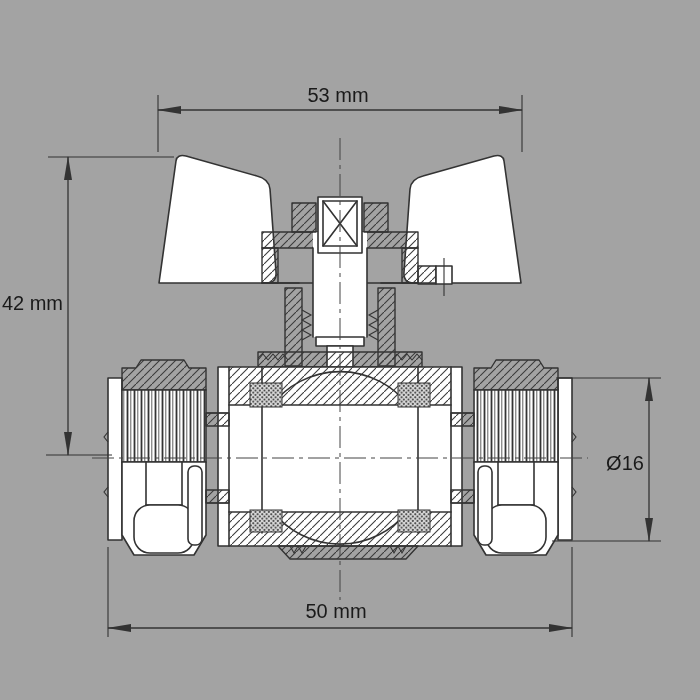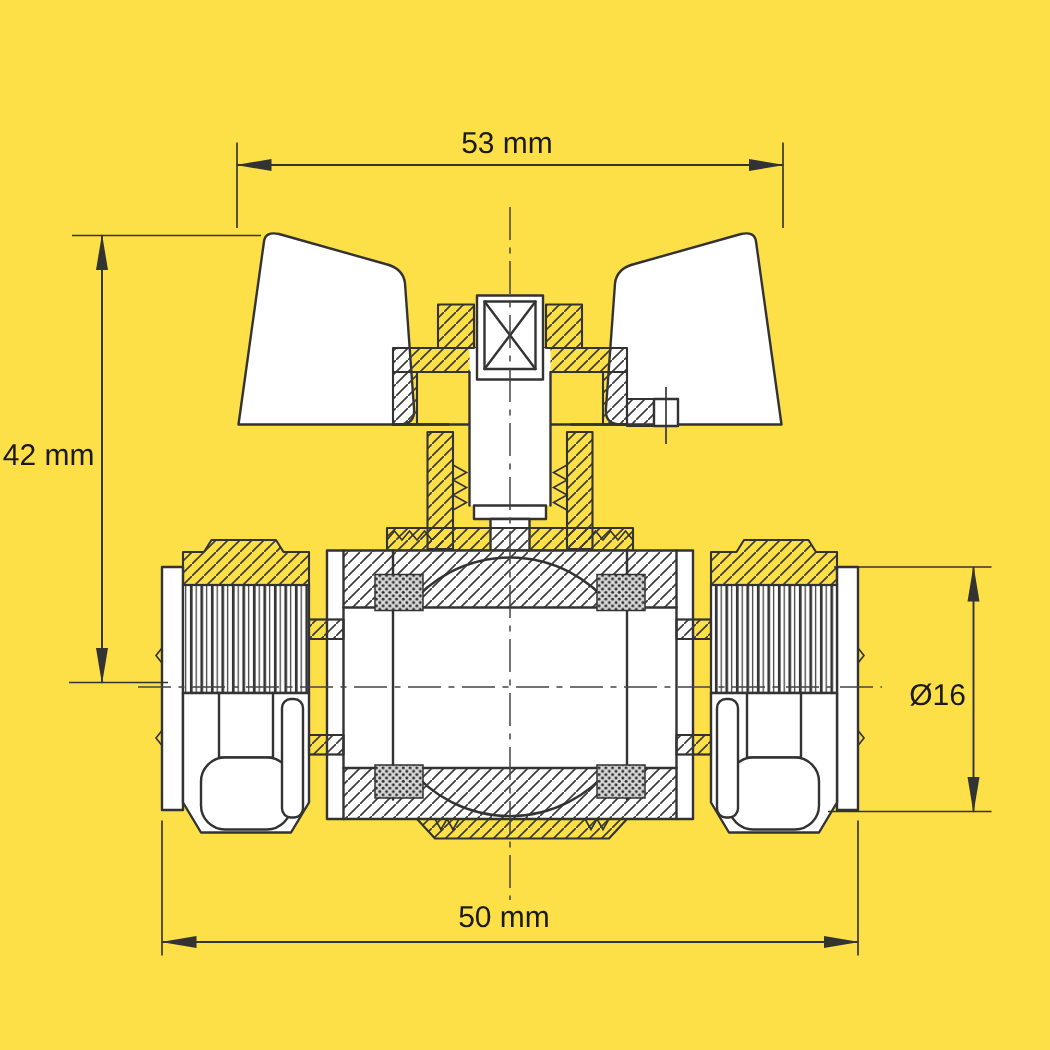--- a/index.html
+++ b/index.html
@@ -1,16 +1,16 @@
 <!DOCTYPE html>
 <html><head>
 <meta charset="utf-8">
 <style>
   html,body{margin:0;padding:0;background:#ffffff;}
-  .canvas{position:relative;width:700px;height:700px;background:#fde047;overflow:hidden;
+  .canvas{position:relative;width:700px;height:700px;background:#a3a3a3;overflow:hidden;
           font-family:"Liberation Sans", sans-serif;}
   svg{position:absolute;left:0;top:0;}
   text{font-family:"Liberation Sans", sans-serif;font-size:20px;fill:#1a1a1a;}
   .ln{stroke:#333333;stroke-width:1.6;fill:none;stroke-linejoin:round;stroke-linecap:round;}
   .thin{stroke:#333333;stroke-width:1.1;fill:none;}
   .dim{stroke:#333333;stroke-width:1.3;fill:none;}
   .white{fill:#ffffff;stroke:#333333;stroke-width:1.6;stroke-linejoin:round;}
   .whiteNoS{fill:#ffffff;stroke:none;}
   .hatched{fill:url(#hatch);stroke:#333333;stroke-width:1.4;stroke-linejoin:round;}
   .seat{fill:url(#dots);stroke:#333333;stroke-width:1;}

